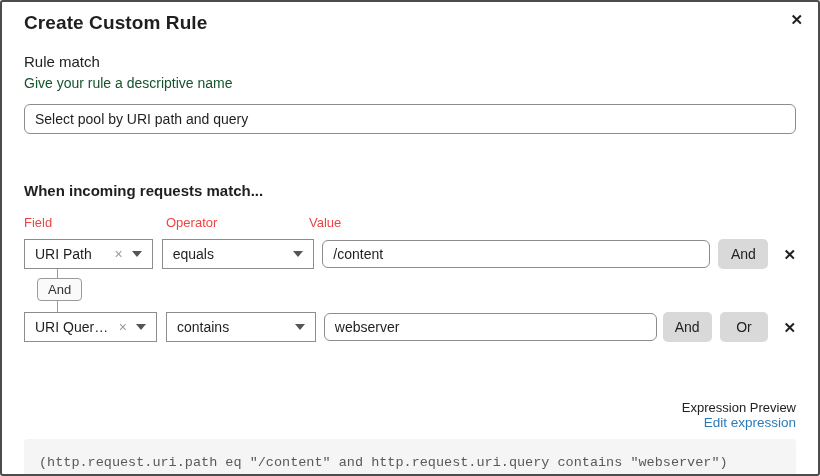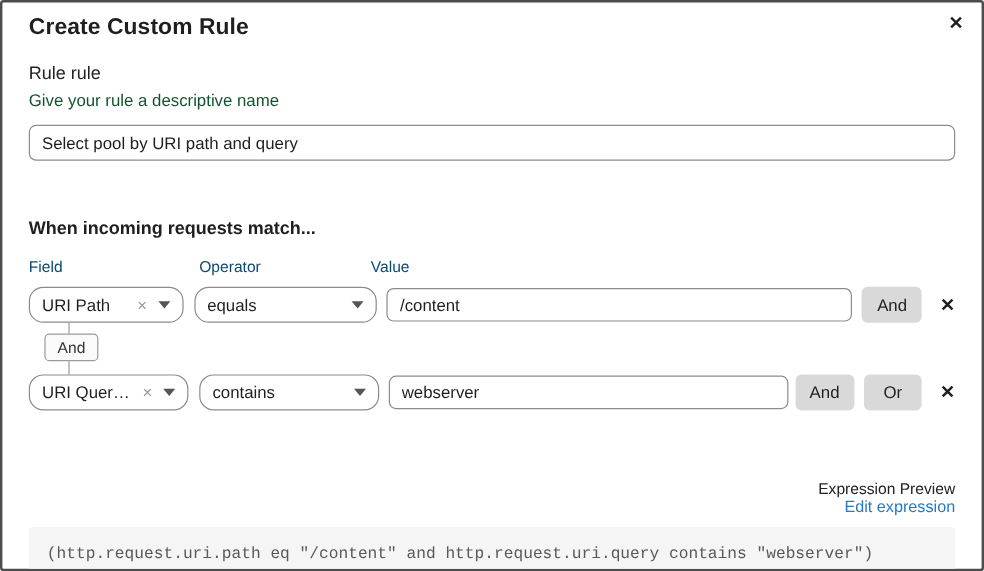--- a/index.html
+++ b/index.html
@@ -49,34 +49,34 @@
     font-family: "Liberation Sans", sans-serif;
     color: #1f1f1f;
     background: #fff;
     outline: none;
   }
   .match-heading { margin-top: 48px; font-size: 15px; font-weight: 700; }
   .col-labels {
     margin-top: 16px;
     display: flex;
     font-size: 13px;
-    color: #0c4a6e;
+    color: #ef4444;
   }
   .col-field { width: 142px; }
   .col-op { width: 143px; }
   .cond-row {
     margin-top: 9px;
     display: flex;
     align-items: center;
     height: 30px;
   }
   .select {
     height: 30px;
     border: 1px solid #8c8c8c;
-    border-radius: 12px;
+    border-radius: 0;
     background: #fff;
     display: flex;
     align-items: center;
     padding: 0 10px;
     font-size: 14px;
     cursor: pointer;
   }
   .select .sel-text {
     flex: 1;
     white-space: nowrap;
@@ -164,21 +164,21 @@
 </style>
 </head>
 <body>
 
 <div class="dialog">
 
   <h1 class="dialog-title">Create Custom Rule</h1>
   <span class="close-btn">✕</span>
 
   <div>
-    <div class="rule-label">Rule rule</div>
+    <div class="rule-label">Rule match</div>
     <div class="rule-helper">Give your rule a descriptive name</div>
     <input class="text-input" type="text" value="Select pool by URI path and query" style="">
   </div>
 
   <div class="match-heading">When incoming requests match...</div>
 
   <div class="col-labels">
     <span class="col-field">Field</span>
     <span class="col-op">Operator</span>
     <span class="col-val">Value</span>

